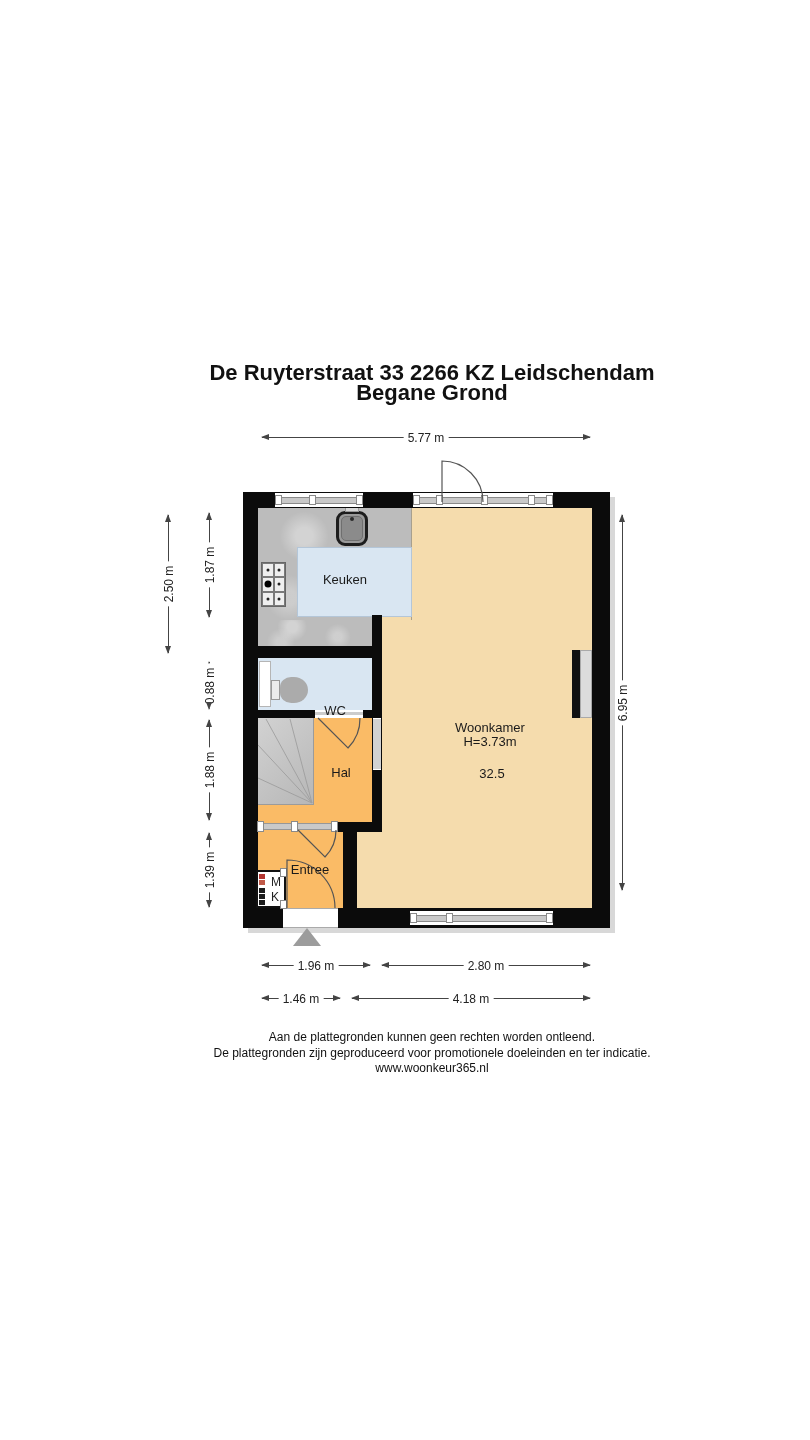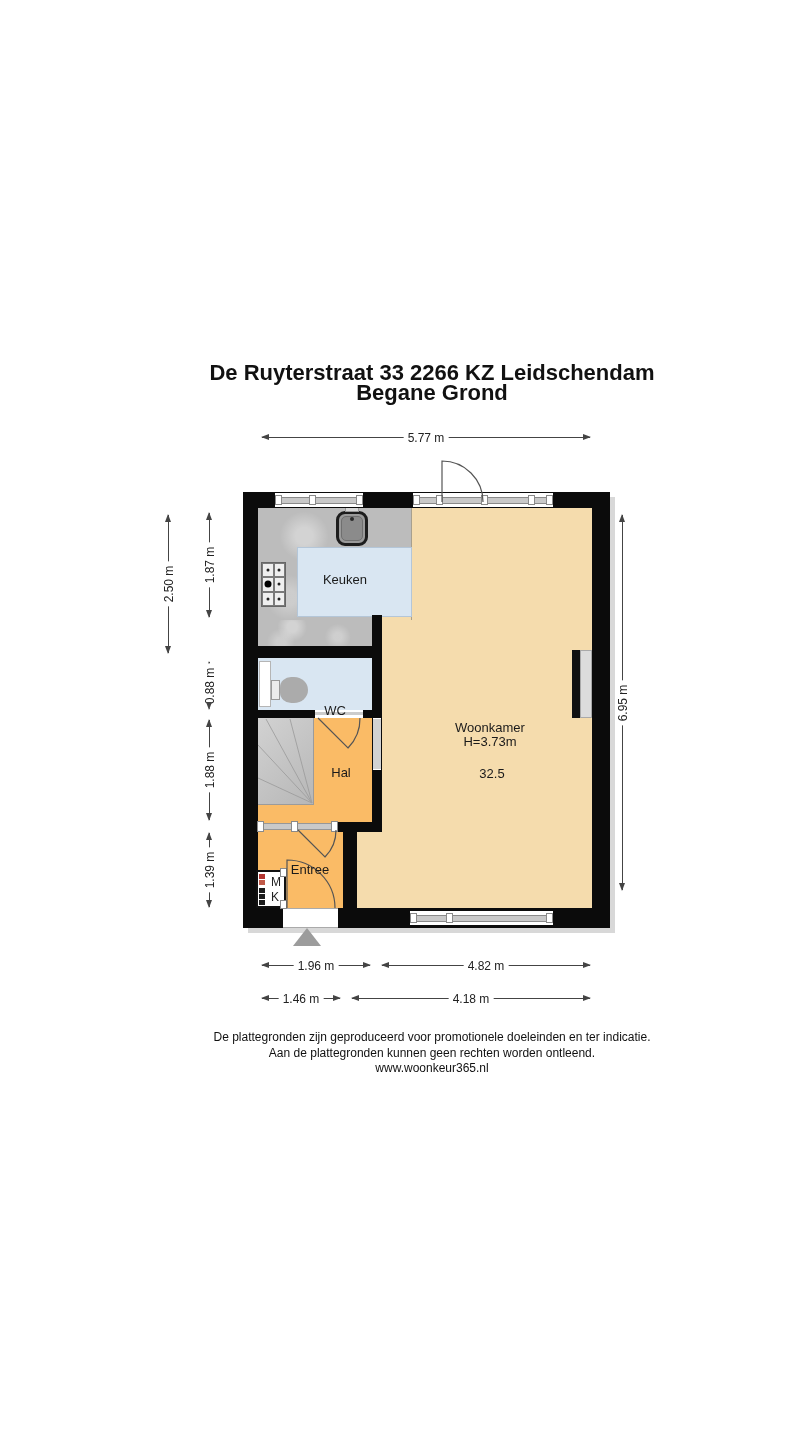--- a/index.html
+++ b/index.html
@@ -218,28 +218,28 @@
   <div class="vdim" style="left:209px;top:720px;height:100px;">
     <span class="dlabel-v">1.88 m</span>
   </div>
   <div class="vdim" style="left:209px;top:833px;height:74px;">
     <span class="dlabel-v">1.39 m</span>
   </div>
   <div class="hdim" style="left:262px;top:965px;width:108px;">
     <span class="dlabel">1.96 m</span>
   </div>
   <div class="hdim" style="left:382px;top:965px;width:208px;">
-    <span class="dlabel">4.82 m</span>
+    <span class="dlabel">2.80 m</span>
   </div>
   <div class="hdim" style="left:262px;top:998px;width:78px;">
     <span class="dlabel">1.46 m</span>
   </div>
   <div class="hdim" style="left:352px;top:998px;width:238px;">
     <span class="dlabel">4.18 m</span>
   </div>
 
   <div class="footer">
+    <div>Aan de plattegronden kunnen geen rechten worden ontleend.</div>
     <div>De plattegronden zijn geproduceerd voor promotionele doeleinden en ter indicatie.</div>
-    <div>Aan de plattegronden kunnen geen rechten worden ontleend.</div>
     <div>www.woonkeur365.nl</div>
   </div>
 
 </div>
 
 </body></html>

